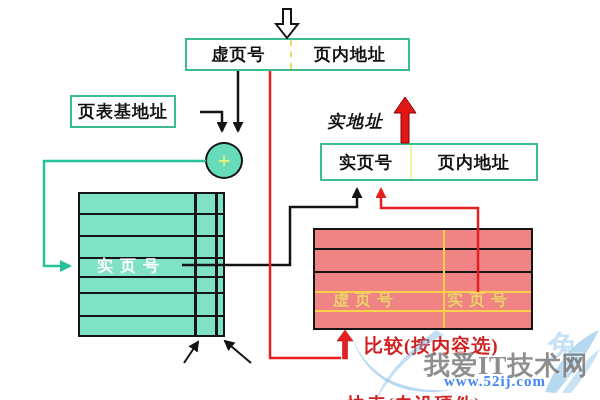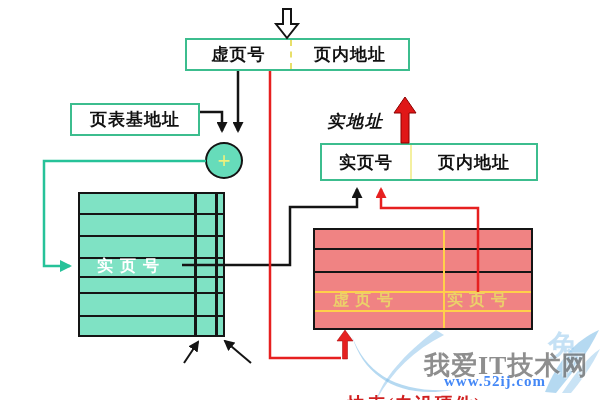--- a/index.html
+++ b/index.html
@@ -70,35 +70,36 @@
     <div class="tlb-label" style="left:18px">虚页号</div>
     <div class="tlb-label" style="left:132px">实页号</div>
   </div>
 
   <div class="gbox" style="left:185px;top:38px;width:225px;height:33px;">
     <div class="cell" style="width:103px">虚页号</div>
     <div class="divider"></div>
     <div class="cell" style="flex:1">页内地址</div>
   </div>
 
-  <div class="gbox" style="left:70px;top:95px;width:130px;height:33px;margin-top:8px;">
+  <div class="gbox" style="left:70px;top:95px;width:106px;height:33px;">
     <div class="cell" style="flex:1">页表基地址</div>
   </div>
 
   <div class="adder">
     <span>+</span>
   </div>
 
   <div class="lbl" style="left:327px;top:110px;font-style:italic;">实地址</div>
   <div class="gbox" style="left:320px;top:143px;width:218px;height:38px;">
     <div class="cell" style="width:88px">实页号</div>
     <div class="divider" style="border-left-style:solid;border-left-color:#f4f0a0"></div>
     <div class="cell" style="flex:1">页内地址</div>
   </div>
 
+  <div class="red-note" style="left:364px;top:333px;">比较(按内容选)</div>
   <div class="red-note" style="left:347px;top:355px;margin-top:37px;">快表(专设硬件)</div>
 
   <svg class="wires" viewBox="0 0 600 400">
     <defs>
       <marker id="mb" markerUnits="userSpaceOnUse" markerWidth="11" markerHeight="11" refX="9" refY="5.5" orient="auto">
           <path d="M0,0 L11,5.5 L0,11 Z" fill="#141414"></path>
         </marker>
       <marker id="mr" markerUnits="userSpaceOnUse" markerWidth="11" markerHeight="11" refX="9" refY="5.5" orient="auto">
           <path d="M0,0 L11,5.5 L0,11 Z" fill="#e62020"></path>
         </marker>

